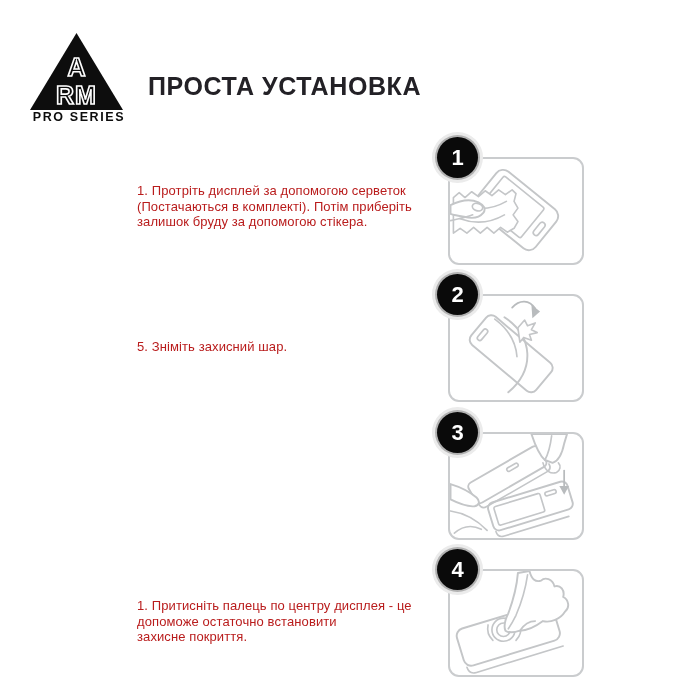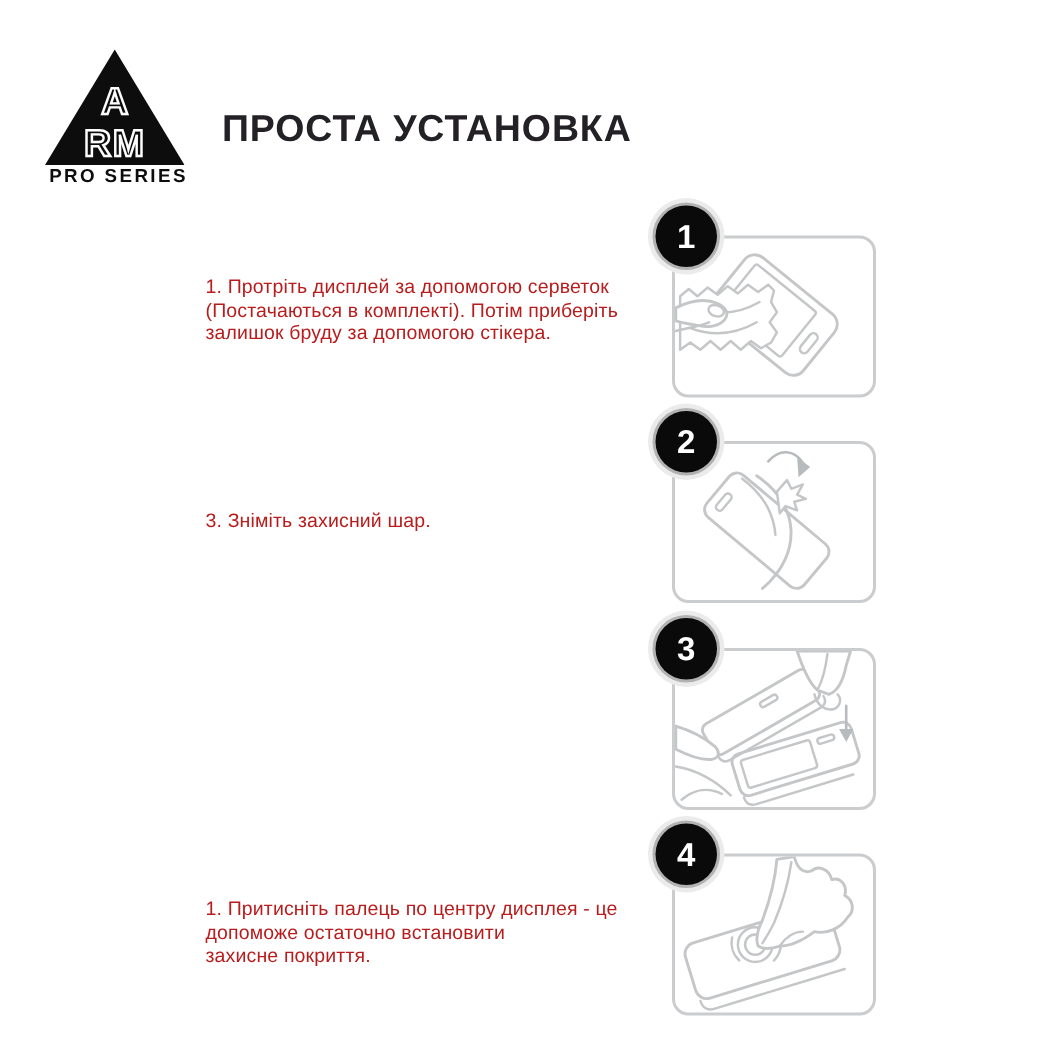--- a/index.html
+++ b/index.html
@@ -38,21 +38,21 @@
     <text x="46.5" y="43" text-anchor="middle" font-size="25" font-weight="bold" font-family="Liberation Sans, DejaVu Sans, sans-serif" fill="none" stroke="#ffffff" stroke-width="1.6">A</text>
     <text x="46.5" y="71" text-anchor="middle" font-size="25" font-weight="bold" font-family="Liberation Sans, DejaVu Sans, sans-serif" fill="none" stroke="#ffffff" stroke-width="1.6" letter-spacing="1">RM</text>
   </svg>
   <div class="series">PRO SERIES</div>
 
   <h1 class="title">ПРОСТА УСТАНОВКА</h1>
 
   <div class="step-text t1">1. Протріть дисплей за допомогою серветок
 (Постачаються в комплекті). Потім приберіть
 залишок бруду за допомогою стікера.</div>
-  <div class="step-text t2">3. Зніміть захисний шар.</div>
+  <div class="step-text t2">5. Зніміть захисний шар.</div>
   <div class="step-text t4">1. Притисніть палець по центру дисплея - це
 допоможе остаточно встановити
 захисне покриття.</div>
 
   <div class="badge n1">1</div>
   <div class="badge n2">2</div>
   <div class="badge n3">3</div>
   <div class="badge n4">4</div>
 
   <div class="illus-box b1">

